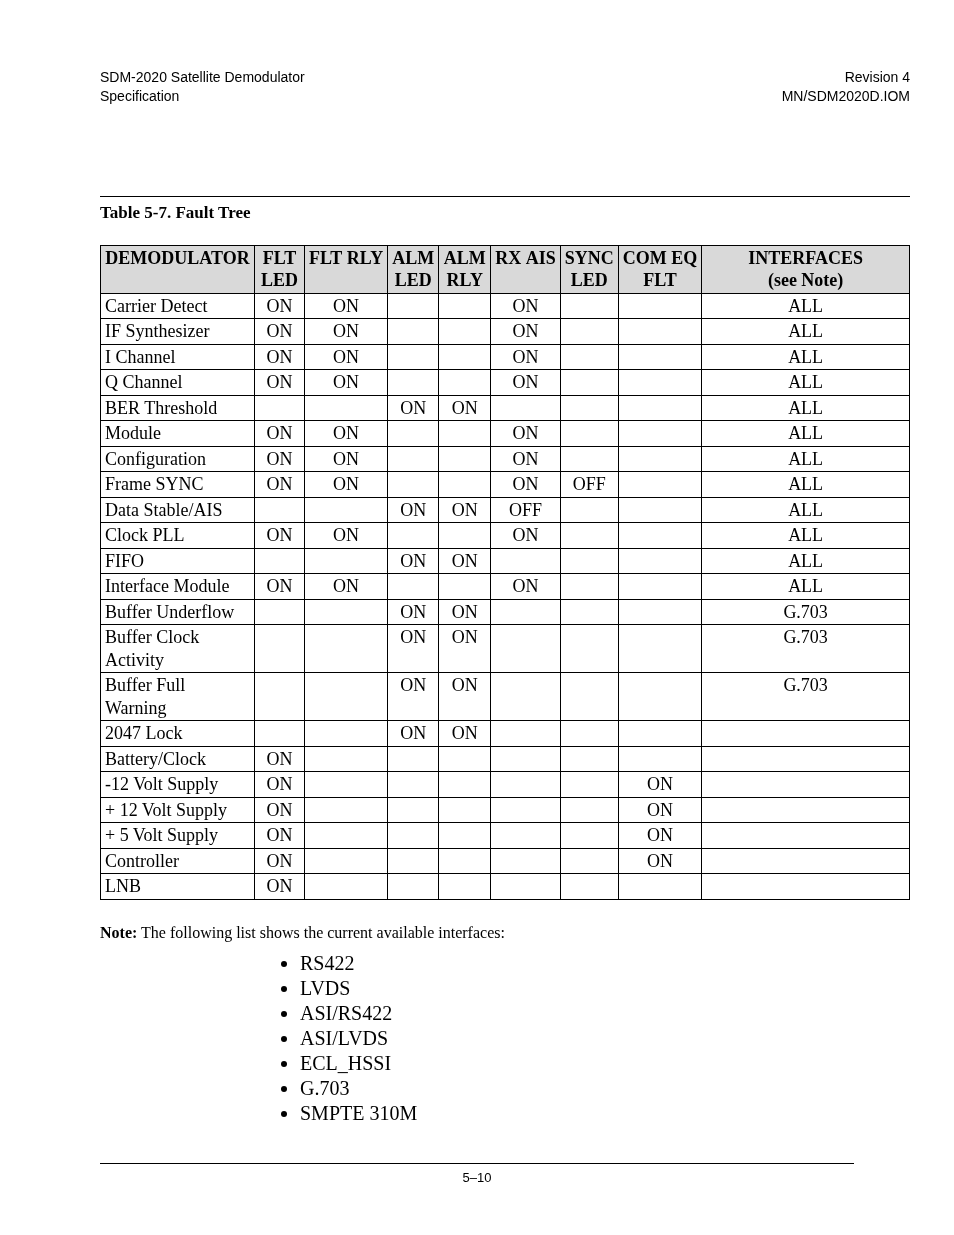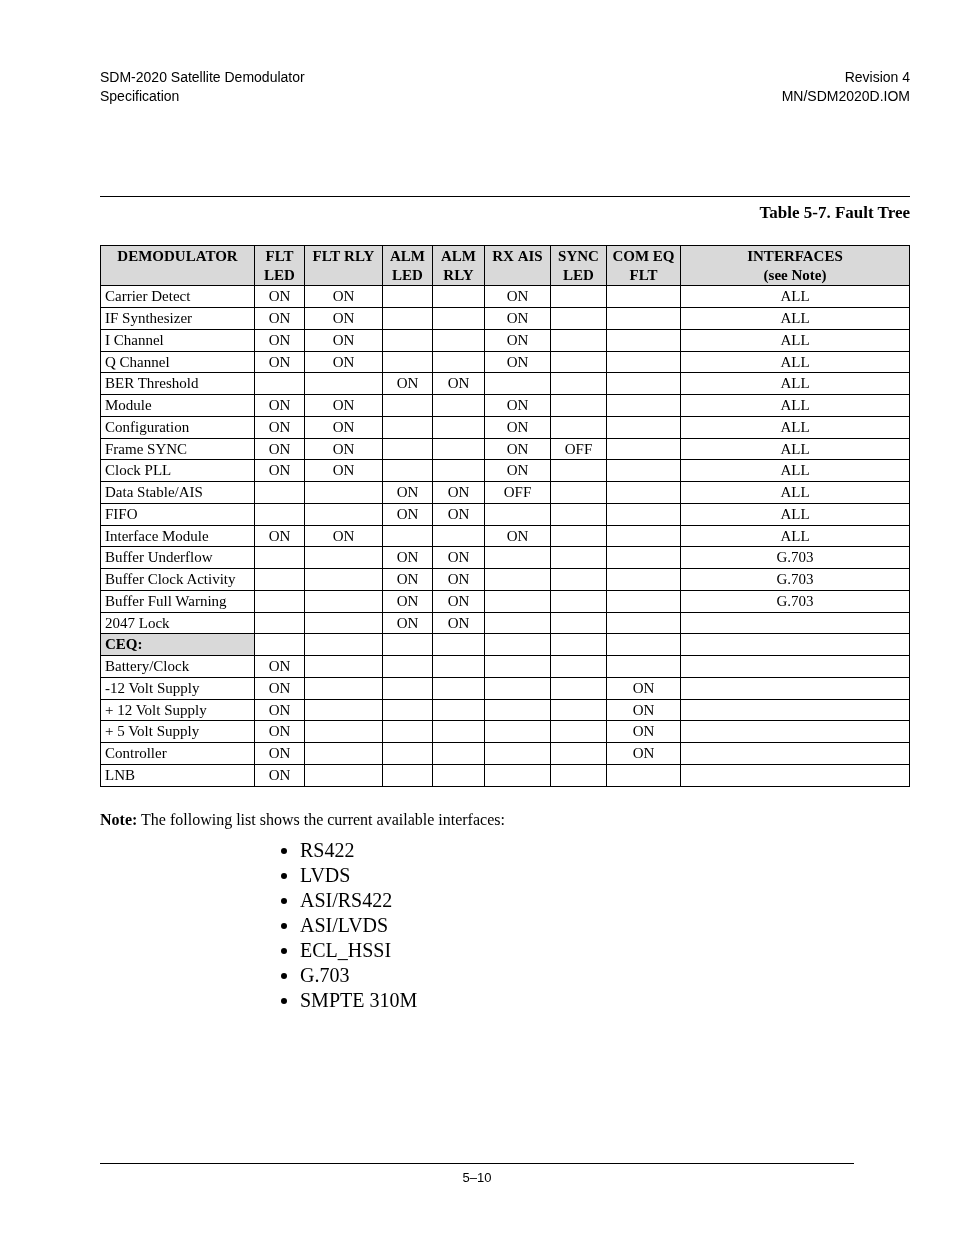--- a/index.html
+++ b/index.html
@@ -28,29 +28,29 @@
   .hdr .right { text-align: right; }
   .rule-thin  { border: none; border-top: 1px solid #000; margin: 90px 0 6px 0; }
   .section-hdr {
     font-family: Arial, Helvetica, sans-serif;
     font-weight: bold;
     font-size: 22px;
     margin: 10px 0 40px 0;
   }
   .section-hdr .num { display: inline-block; width: 132px; }
   .tbl-caption {
-    text-align: right;
+    text-align: left;
     font-weight: bold;
     font-size: 17px;
     margin: 0 0 22px 0;
   }
   table.fault {
     border-collapse: collapse;
     width: 100%;
-    font-size: 15px;
+    font-size: 18px;
   }
   table.fault th, table.fault td {
     border: 1px solid #000;
     padding: 1px 4px;
     vertical-align: top;
     line-height: 1.25;
   }
   table.fault th {
     background: #d9d9d9;
     font-weight: bold;
@@ -222,42 +222,42 @@
           <td>ON</td>
           <td>ON</td>
           <td></td>
           <td></td>
           <td>ON</td>
           <td>OFF</td>
           <td></td>
           <td>ALL</td>
         </tr>
         <tr>
+          <td class="name">Data Stable/AIS</td>
+          <td></td>
+          <td></td>
+          <td>ON</td>
+          <td>ON</td>
+          <td>OFF</td>
+          <td></td>
+          <td></td>
+          <td>ALL</td>
+        </tr>
+        <tr>
           <td class="name">Clock PLL</td>
           <td>ON</td>
           <td>ON</td>
           <td></td>
           <td></td>
           <td>ON</td>
           <td></td>
           <td></td>
           <td>ALL</td>
         </tr>
         <tr>
-          <td class="name">Data Stable/AIS</td>
-          <td></td>
-          <td></td>
-          <td>ON</td>
-          <td>ON</td>
-          <td>OFF</td>
-          <td></td>
-          <td></td>
-          <td>ALL</td>
-        </tr>
-        <tr>
           <td class="name">FIFO</td>
           <td></td>
           <td></td>
           <td>ON</td>
           <td>ON</td>
           <td></td>
           <td></td>
           <td></td>
           <td>ALL</td>
         </tr>
@@ -304,31 +304,20 @@
           <td></td>
           <td></td>
           <td>G.703</td>
         </tr>
         <tr>
           <td class="name">2047 Lock</td>
           <td></td>
           <td></td>
           <td>ON</td>
           <td>ON</td>
-          <td></td>
-          <td></td>
-          <td></td>
-          <td></td>
-        </tr>
-        <tr>
-          <td class="section name">CEQ:</td>
-          <td></td>
-          <td></td>
-          <td></td>
-          <td></td>
           <td></td>
           <td></td>
           <td></td>
           <td></td>
         </tr>
         <tr>
           <td class="name">Battery/Clock</td>
           <td>ON</td>
           <td></td>
           <td></td>

